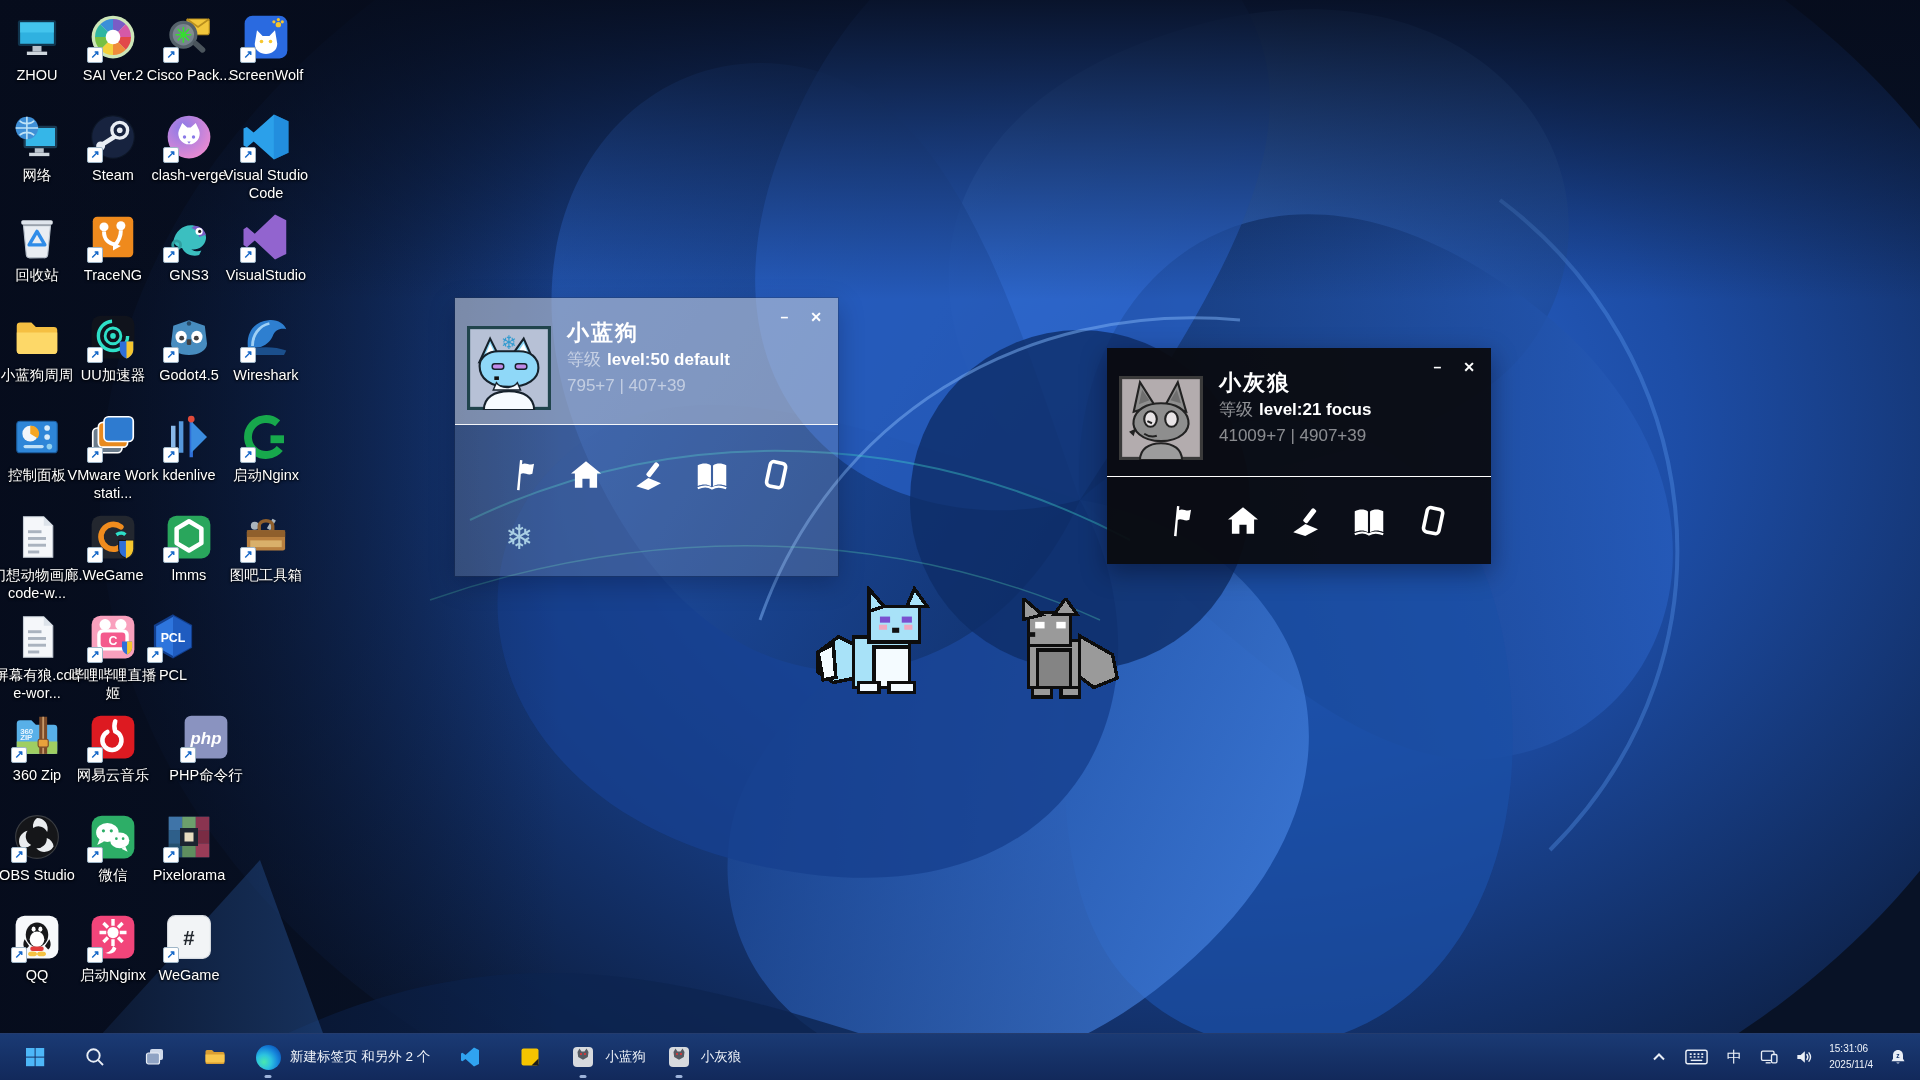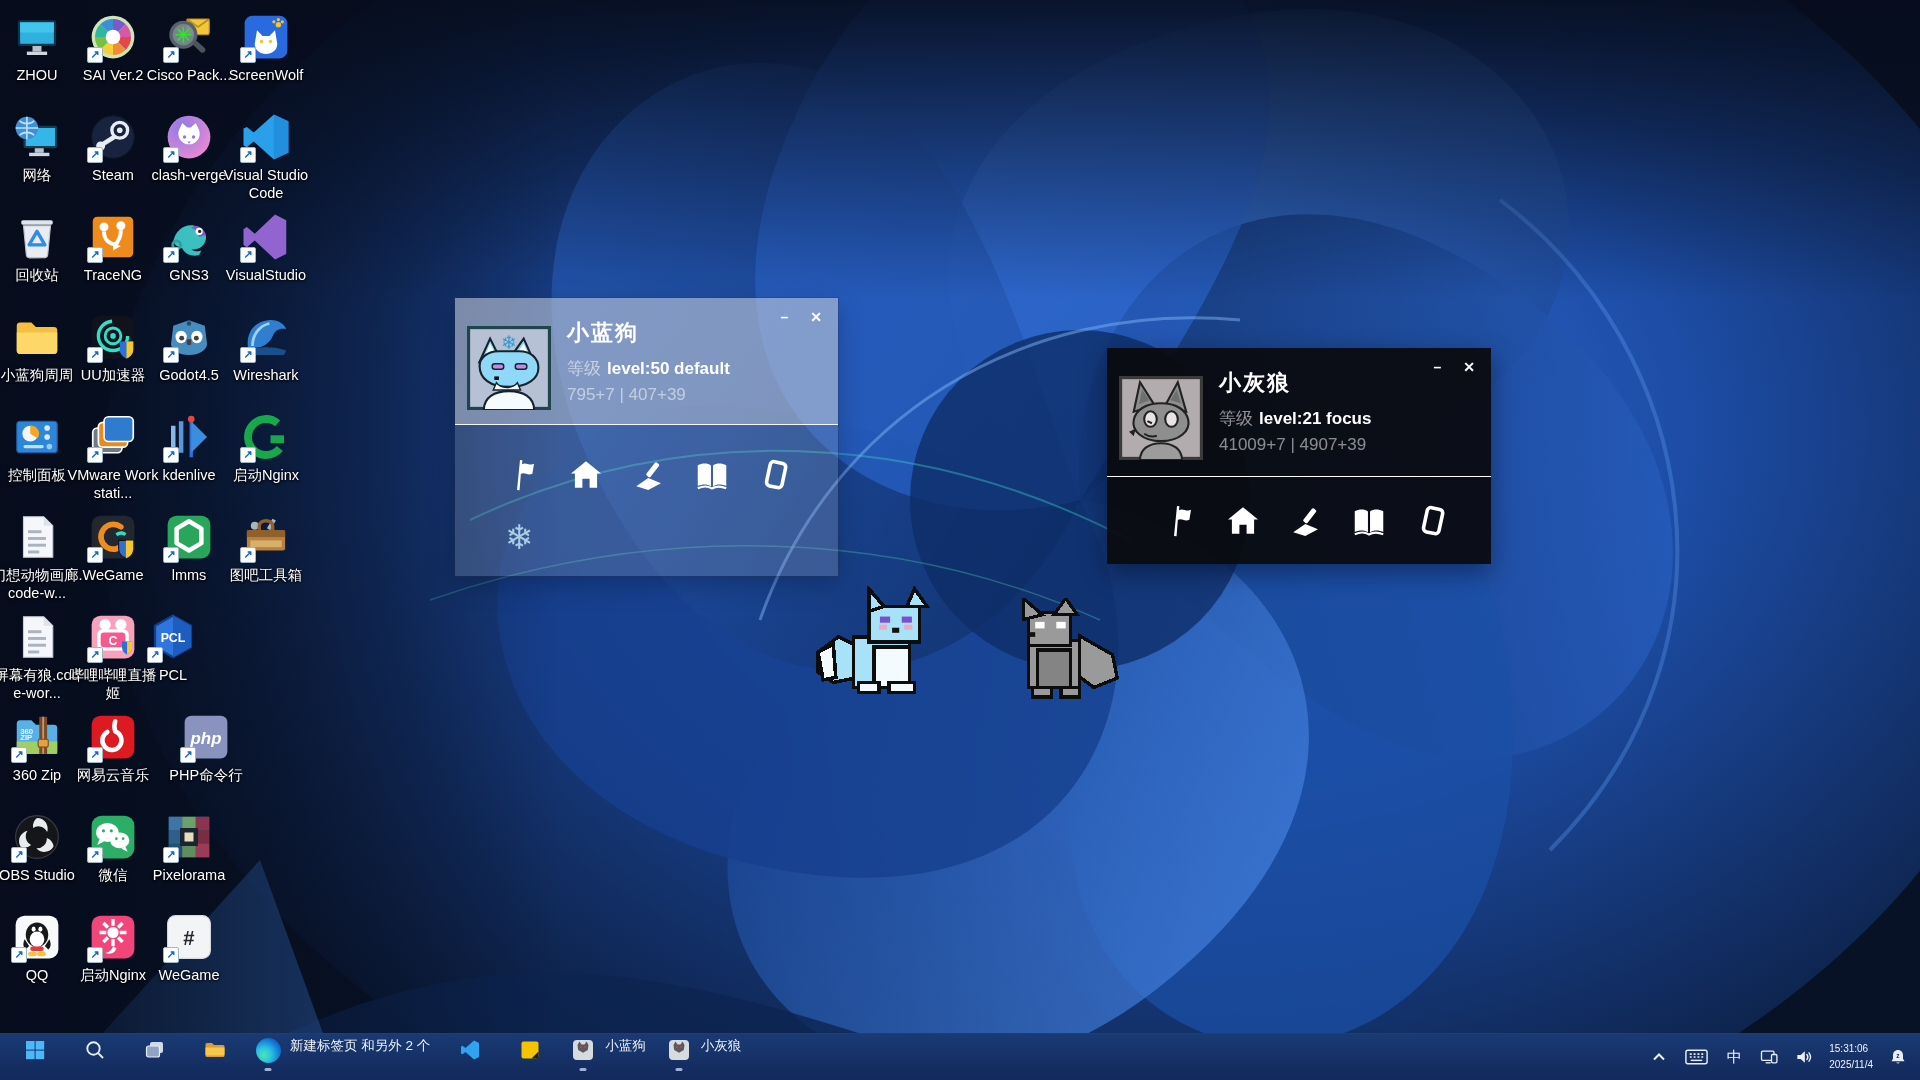--- a/index.html
+++ b/index.html
@@ -18,42 +18,42 @@
   .pet-widget{position:absolute;color:#fff}
   #widget-blue{left:455px;top:298px;width:383px;height:278px;background:rgba(158,170,192,.25);box-shadow:0 0 0 1px rgba(40,50,70,.25),0 8px 24px rgba(0,0,20,.25)}
   #widget-blue .pw-header{background:rgba(208,213,224,.45);height:126px;border-bottom:1.5px solid rgba(255,255,255,.92)}
   #widget-wolf{left:1107px;top:348px;width:384px;height:216px;background:rgba(10,10,13,.93);box-shadow:0 8px 24px rgba(0,0,20,.4)}
   #widget-wolf .pw-header{height:128px;border-bottom:1.5px solid #fff}
   .pw-header{position:relative;display:flex}
   .pw-avatar{margin:28px 0 0 12px;width:84px;height:84px;flex:none}
   .pw-avatar svg{width:100%;height:100%;display:block}
   .pw-meta{margin:20px 0 0 16px}
   .pw-title{font-size:22px;font-weight:bold;letter-spacing:2px}
-  .pw-level{margin-top:9px;font-size:17px;font-weight:bold}
+  .pw-level{margin-top:0;font-size:17px;font-weight:bold}
   .pw-level .dim{color:rgba(255,255,255,.55);font-weight:normal;margin-right:6px}
   .pw-stats{margin-top:5px;font-size:17px;color:rgba(255,255,255,.52)}
   .pw-controls{position:absolute;top:12px;right:16px;display:flex;gap:22px;z-index:2}
   .pw-controls span{font-size:14px;font-weight:bold;color:#fff;cursor:pointer;line-height:14px}
   .pw-body{position:relative}
   .actions{display:flex;gap:27px;padding:32px 0 0 50px}
   #widget-wolf .actions{padding:26px 0 0 55px}
   .wact{width:36px;height:36px;cursor:pointer}
   .wact svg{width:100%;height:100%}
   .buff{position:absolute;left:50px;top:92px;font-size:34px;color:#aacfe4}
 
   
   .pet{position:absolute;cursor:pointer}
   #pet-fox{left:813px;top:586px;width:142px;height:122px}
   #pet-wolf{left:1000px;top:598px;width:122px;height:104px}
   .pet svg{width:100%;height:100%}
 
   
   .taskbar{position:absolute;left:0;bottom:0;width:100%;height:46px;background:linear-gradient(180deg,#1a3a74,#12295b);display:flex;align-items:center;border-top:1px solid rgba(120,150,200,.18)}
   .tb-left{display:flex;align-items:center;gap:6px;margin-left:8px}
-  .tbtn{position:relative;display:flex;height:40px;min-width:40px;padding:0 7px;border-radius:5px;cursor:pointer;justify-content:center}
+  .tbtn{position:relative;display:flex;align-items:center;height:40px;min-width:40px;padding:0 7px;border-radius:5px;cursor:pointer;justify-content:center}
   .tbicon{position:relative;width:26px;height:26px;display:flex;align-items:center;justify-content:center}
   .tbicon svg{width:24px;height:24px;display:block}
   .edge-ball{display:inline-block;width:25px;height:25px;border-radius:50%;background:radial-gradient(circle at 32% 68%,#49e8ae 0%,#2cc3e0 30%,#1686dc 58%,#0a51b4 85%)}
   .run{position:absolute;bottom:-8px;left:50%;transform:translateX(-50%);width:7px;height:3px;border-radius:2px;background:#9db3da}
   .tblabel{margin-left:9px;font-size:13.5px;color:#eef2f8;white-space:nowrap}
   .tray{margin-left:auto;display:flex;align-items:center;gap:15px;margin-right:12px}
   .tricon{display:flex;align-items:center;justify-content:center;cursor:pointer;min-width:20px;height:24px}
   .tricon svg{width:20px;height:20px;display:block}
   .tricon.kb svg{width:25px}
   .ime{font-size:15px;color:#f0f4fa}

